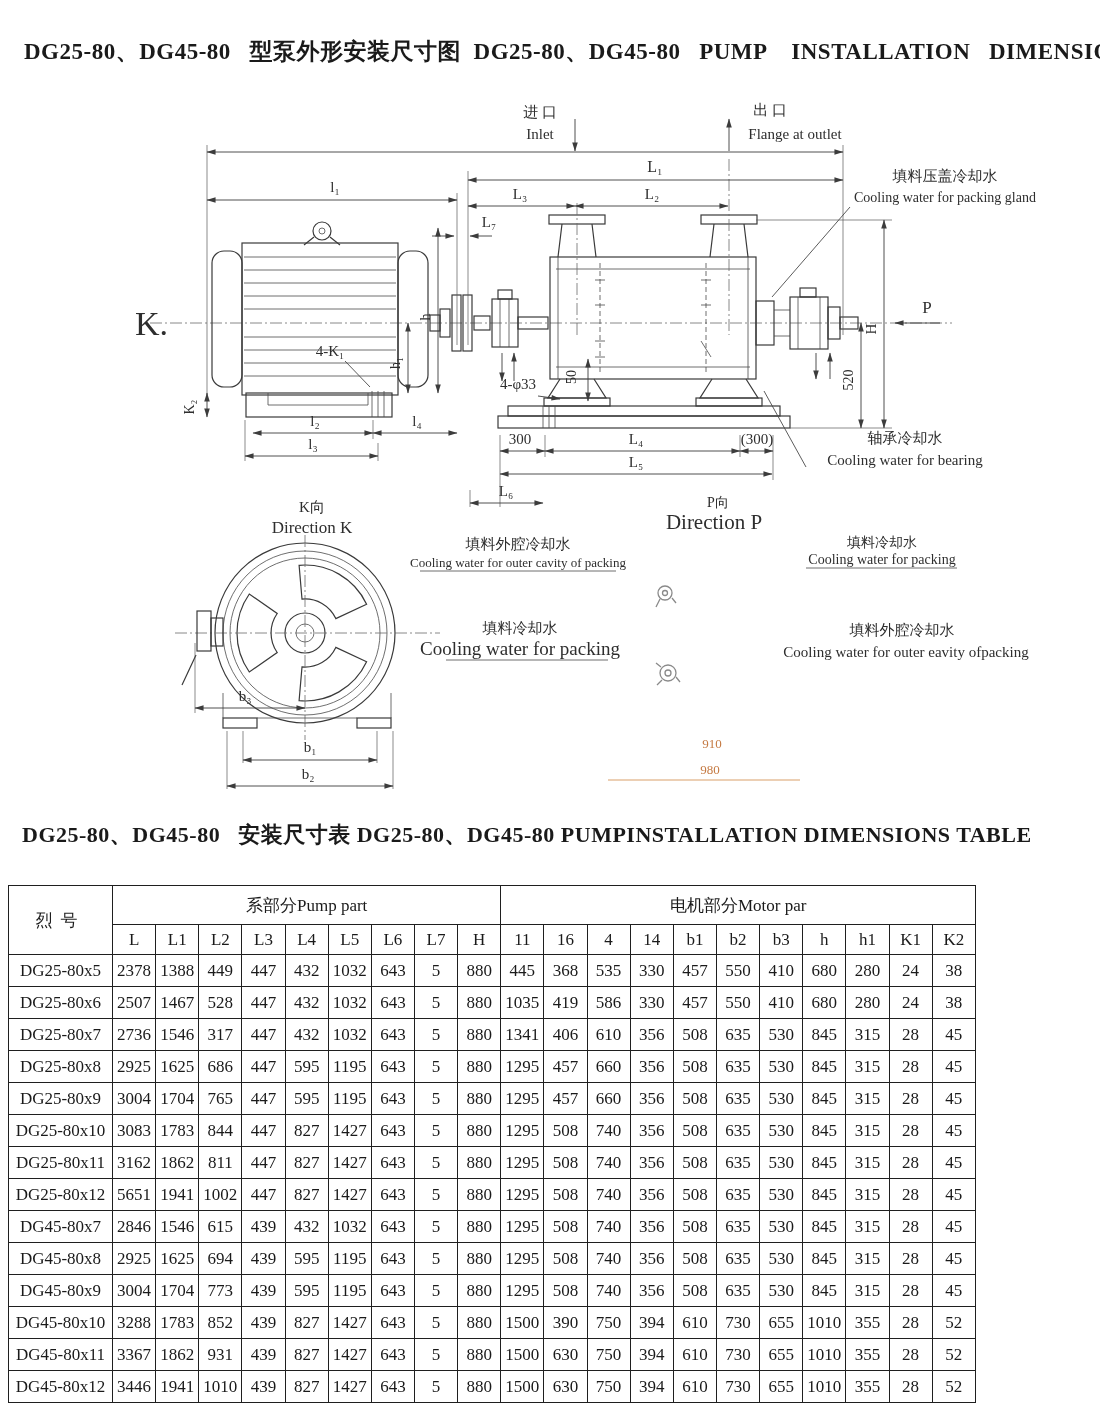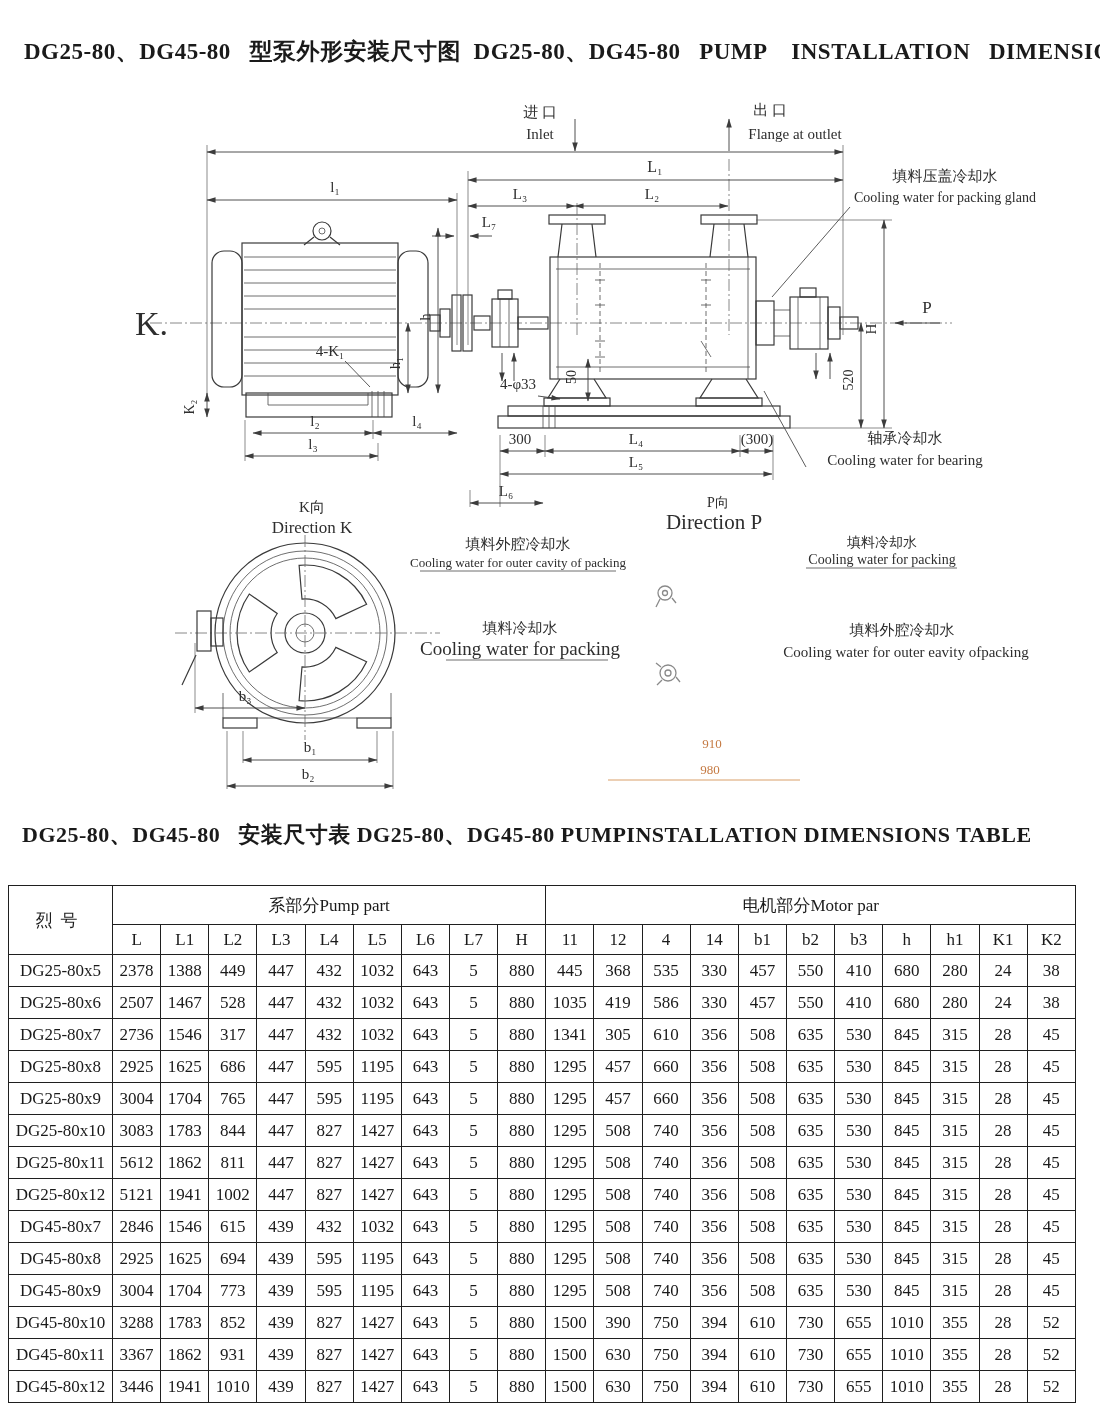--- a/index.html
+++ b/index.html
@@ -12,21 +12,21 @@
   #diagram{position:absolute;top:95px;left:0;}
   svg text{fill:#2e2e2e;font-family:"Liberation Serif","DejaVu Serif",serif;}
   .outline{stroke:#3a3a3a;stroke-width:1.2;fill:none;}
   .thin{stroke:#4a4a4a;stroke-width:.8;fill:none;}
   .ext{stroke:#5a5a5a;stroke-width:.7;fill:none;}
   .cl{stroke:#6a6a6a;stroke-width:.8;fill:none;stroke-dasharray:12 3 2 3;}
   .dim{stroke:#3c3c3c;stroke-width:.9;fill:none;}
   .lead{stroke:#4a4a4a;stroke-width:.9;fill:none;}
   .orange{fill:#c57a43;}
   .oline{stroke:#d9a06b;stroke-width:1.2;}
-  table{position:absolute;top:885px;left:8px;width:1068px;border-collapse:collapse;
+  table{position:absolute;top:885px;left:8px;width:968px;border-collapse:collapse;
         table-layout:fixed;background:#fff;}
   th,td{border:1.5px solid #1f1f1f;text-align:center;vertical-align:middle;
         font-family:"Liberation Serif","DejaVu Serif",serif;font-weight:normal;
         overflow:hidden;padding:0;}
   thead tr:first-child th{height:38px;font-size:17px;}
   .model-h{font-size:29px;letter-spacing:8px;}
   .sub th{height:29px;font-size:17px;}
   tbody td{height:31px;font-size:17px;}
 </style>
 </head>
@@ -315,21 +315,21 @@
         <th>L</th>
         <th>L1</th>
         <th>L2</th>
         <th>L3</th>
         <th>L4</th>
         <th>L5</th>
         <th>L6</th>
         <th>L7</th>
         <th>H</th>
         <th>11</th>
-        <th>12</th>
+        <th>16</th>
         <th>4</th>
         <th>14</th>
         <th>b1</th>
         <th>b2</th>
         <th>b3</th>
         <th>h</th>
         <th>h1</th>
         <th>K1</th>
         <th>K2</th>
       </tr>
@@ -386,21 +386,21 @@
         <td>2736</td>
         <td>1546</td>
         <td>317</td>
         <td>447</td>
         <td>432</td>
         <td>1032</td>
         <td>643</td>
         <td>5</td>
         <td>880</td>
         <td>1341</td>
-        <td>305</td>
+        <td>406</td>
         <td>610</td>
         <td>356</td>
         <td>508</td>
         <td>635</td>
         <td>530</td>
         <td>845</td>
         <td>315</td>
         <td>28</td>
         <td>45</td>
       </tr>
@@ -468,21 +468,21 @@
         <td>508</td>
         <td>635</td>
         <td>530</td>
         <td>845</td>
         <td>315</td>
         <td>28</td>
         <td>45</td>
       </tr>
       <tr>
         <td>DG25-80x11</td>
-        <td>5612</td>
+        <td>3162</td>
         <td>1862</td>
         <td>811</td>
         <td>447</td>
         <td>827</td>
         <td>1427</td>
         <td>643</td>
         <td>5</td>
         <td>880</td>
         <td>1295</td>
         <td>508</td>
@@ -491,21 +491,21 @@
         <td>508</td>
         <td>635</td>
         <td>530</td>
         <td>845</td>
         <td>315</td>
         <td>28</td>
         <td>45</td>
       </tr>
       <tr>
         <td>DG25-80x12</td>
-        <td>5121</td>
+        <td>5651</td>
         <td>1941</td>
         <td>1002</td>
         <td>447</td>
         <td>827</td>
         <td>1427</td>
         <td>643</td>
         <td>5</td>
         <td>880</td>
         <td>1295</td>
         <td>508</td>

